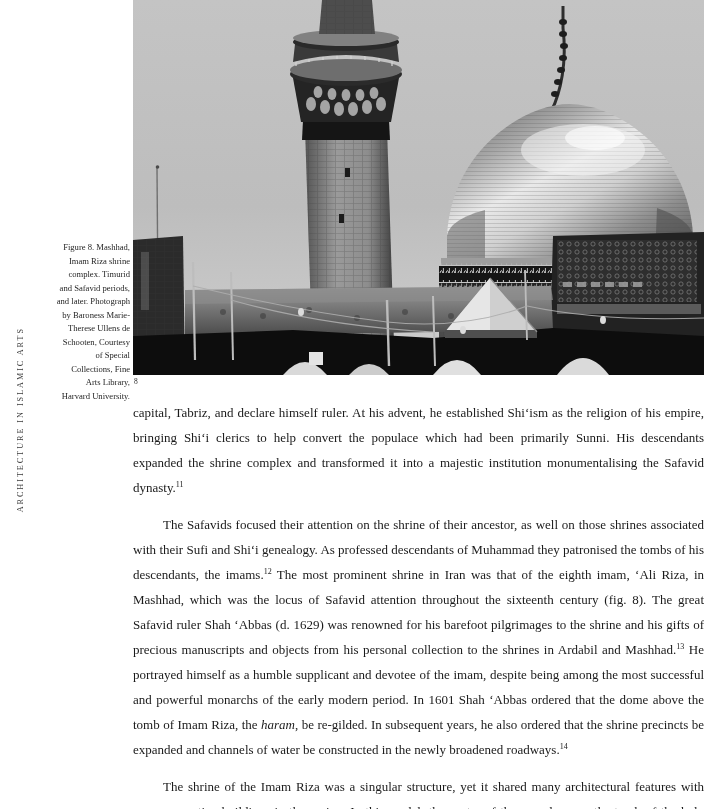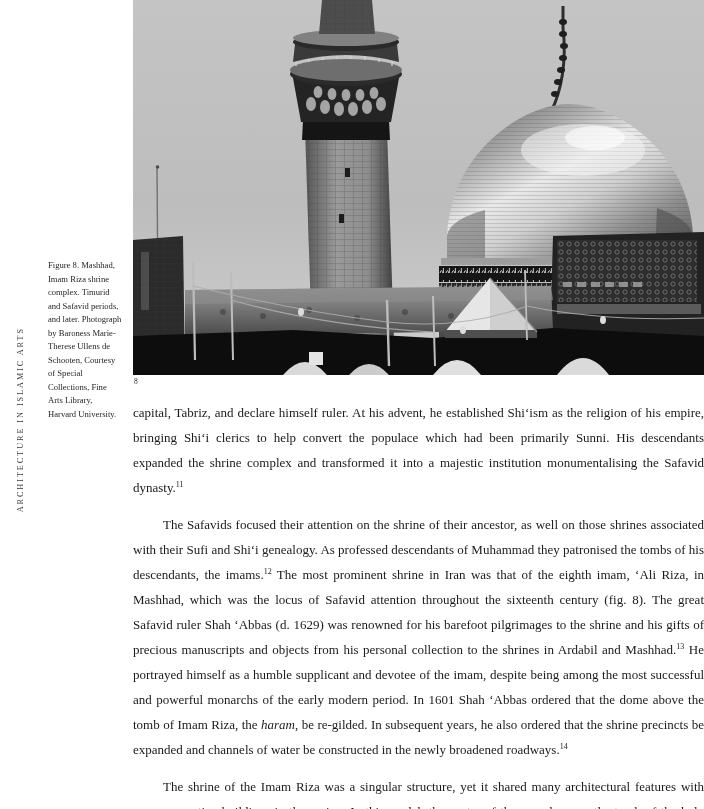--- a/index.html
+++ b/index.html
@@ -34,28 +34,27 @@
     font-size: 8.2px;
     letter-spacing: 1.95px;
     color: #3a3a3a;
     white-space: nowrap;
     line-height: 1;
   }
 
   
   #figure-caption {
     position: absolute;
-    left: 48px;
+    left: 56px;
     top: 241px;
     width: 74px;
     font-size: 8.6px;
     line-height: 13.5px;
     color: #1f1f1f;
-    text-align: left;
-    margin-top: 18px;
+    text-align: right;
   }
 
   
   #figure-photo {
     position: absolute;
     left: 133px;
     top: 0;
     width: 571px;
     height: 375px;
     overflow: hidden;

